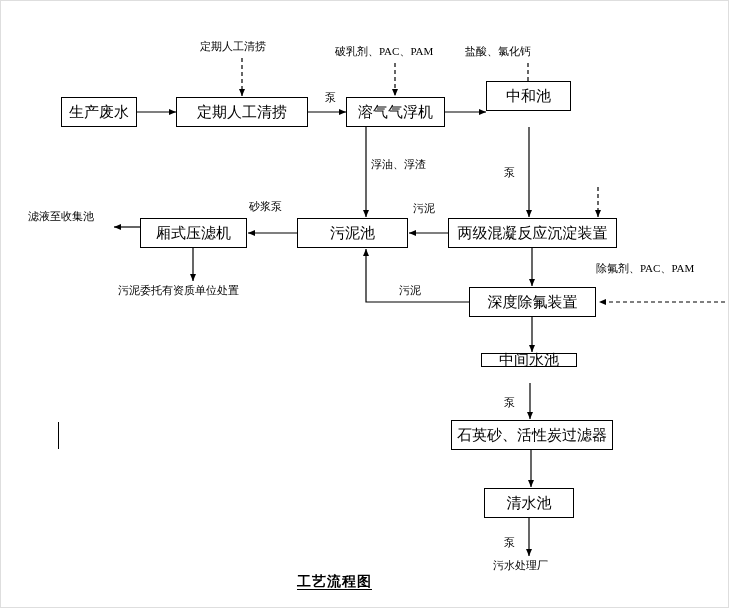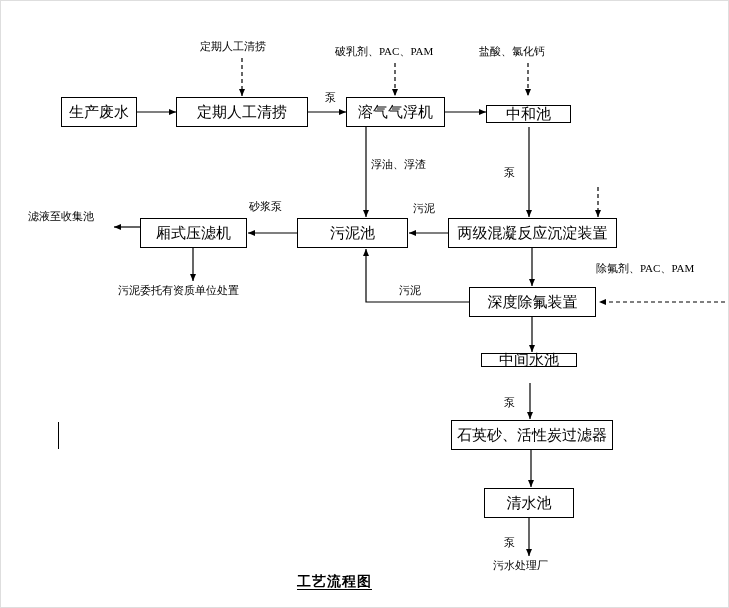--- a/index.html
+++ b/index.html
@@ -54,32 +54,32 @@
       <line x1="394" y1="62" x2="394" y2="95" stroke-dasharray="4 3" marker-end="url(#ah)"></line>
       <line x1="527" y1="62" x2="527" y2="95" stroke-dasharray="4 3" marker-end="url(#ah)"></line>
       <line x1="597" y1="186" x2="597" y2="216" stroke-dasharray="4 3" marker-end="url(#ah)"></line>
       <line x1="724" y1="301" x2="598" y2="301" stroke-dasharray="4 3" marker-end="url(#ah)"></line>
     </g>
   </svg>
 
   <div class="box" style="left:60px;top:96px;width:76px;height:30px">生产废水</div>
   <div class="box" style="left:175px;top:96px;width:132px;height:30px">定期人工清捞</div>
   <div class="box" style="left:345px;top:96px;width:99px;height:30px">溶气气浮机</div>
-  <div class="box" style="left:485px;top:104px;width:85px;height:18px">中和池</div>
+  <div class="box" style="left:485px;top:80px;width:85px;height:30px">中和池</div>
   <div class="box" style="left:447px;top:217px;width:169px;height:30px">两级混凝反应沉淀装置</div>
   <div class="box" style="left:296px;top:217px;width:111px;height:30px">污泥池</div>
   <div class="box" style="left:139px;top:217px;width:107px;height:30px">厢式压滤机</div>
   <div class="box" style="left:468px;top:286px;width:127px;height:30px">深度除氟装置</div>
   <div class="box" style="left:480px;top:352px;width:96px;height:14px">中间水池</div>
   <div class="box" style="left:450px;top:419px;width:162px;height:30px">石英砂、活性炭过滤器</div>
   <div class="box" style="left:483px;top:487px;width:90px;height:30px">清水池</div>
 
   <div class="lbl" style="left:199px;top:40px">定期人工清捞</div>
   <div class="lbl" style="left:334px;top:45px">破乳剂、PAC、PAM</div>
-  <div class="lbl" style="left:478px;top:45px">盐酸、氯化钙</div>
+  <div class="lbl" style="left:464px;top:45px">盐酸、氯化钙</div>
   <div class="lbl" style="left:324px;top:91px">泵</div>
   <div class="lbl" style="left:370px;top:158px">浮油、浮渣</div>
   <div class="lbl" style="left:503px;top:166px">泵</div>
   <div class="lbl" style="left:412px;top:202px">污泥</div>
   <div class="lbl" style="left:248px;top:200px">砂浆泵</div>
   <div class="lbl" style="left:27px;top:210px">滤液至收集池</div>
   <div class="lbl" style="left:117px;top:284px">污泥委托有资质单位处置</div>
   <div class="lbl" style="left:595px;top:262px">除氟剂、PAC、PAM</div>
   <div class="lbl" style="left:398px;top:284px">污泥</div>
   <div class="lbl" style="left:503px;top:396px">泵</div>

